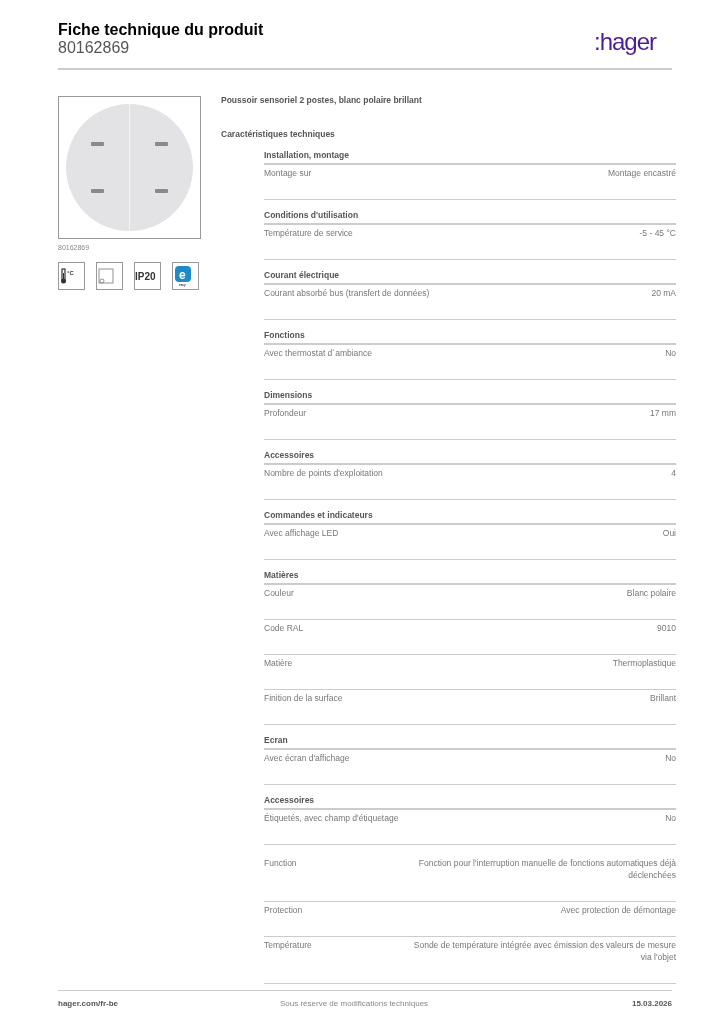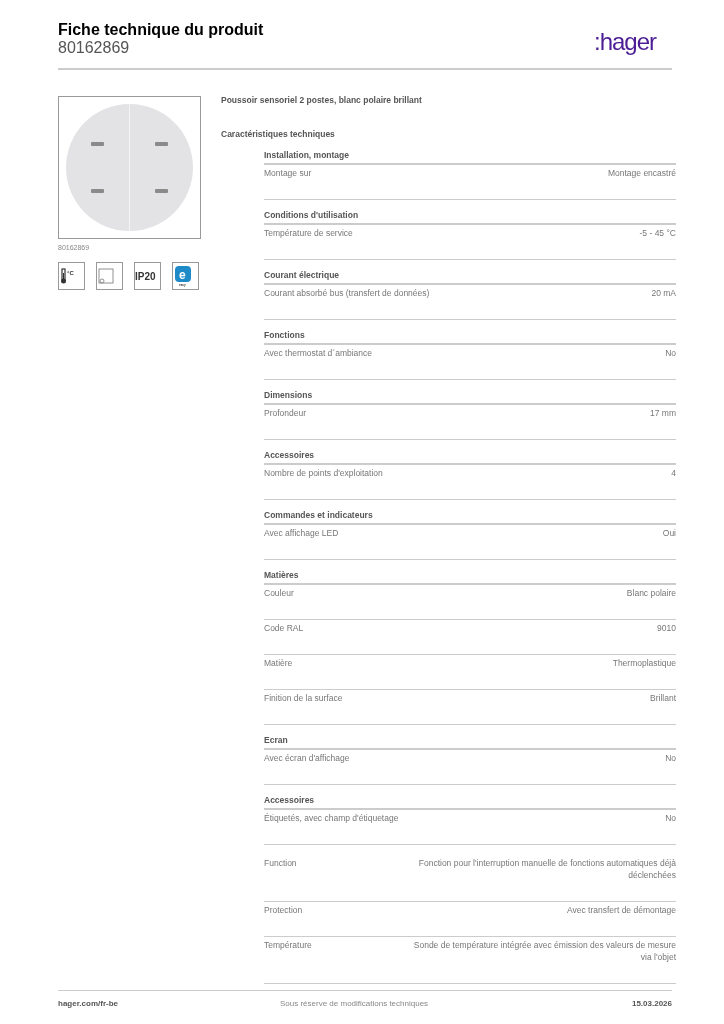--- a/index.html
+++ b/index.html
@@ -159,21 +159,21 @@
           <span class="v">No</span>
         </div>
       </div>
       <div class="sec">
         <div class="row">
           <span>Function</span>
           <span class="v">Fonction pour l'interruption manuelle de fonctions automatiques déjà déclenchées</span>
         </div>
         <div class="row">
           <span>Protection</span>
-          <span class="v">Avec transfert de démontage</span>
+          <span class="v">Avec protection de démontage</span>
         </div>
         <div class="row">
           <span>Température</span>
           <span class="v">Sonde de température intégrée avec émission des valeurs de mesure via l'objet</span>
         </div>
       </div>
     </div>
 </div>
 
 <div class="ftr-line"></div>

